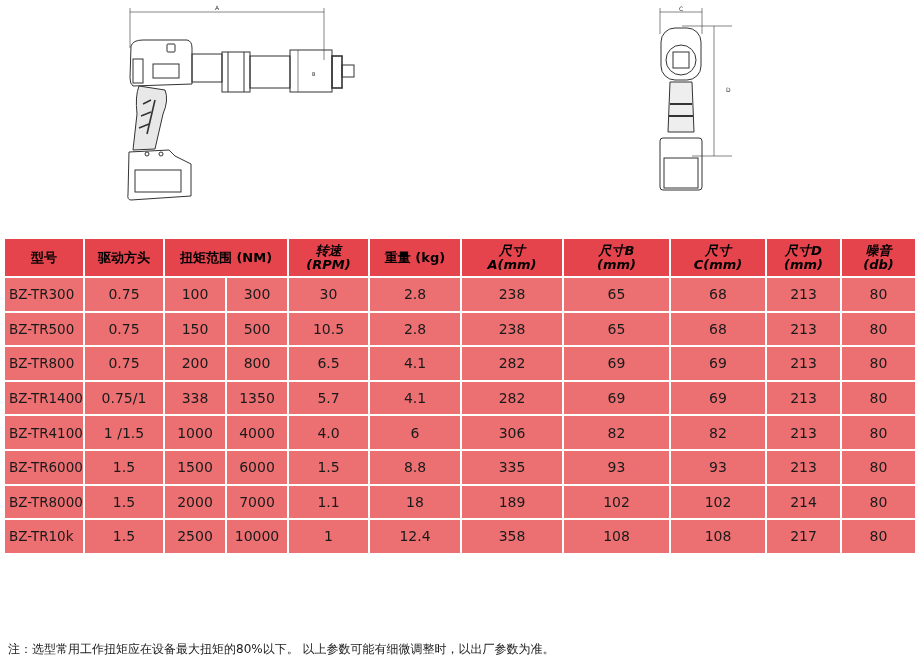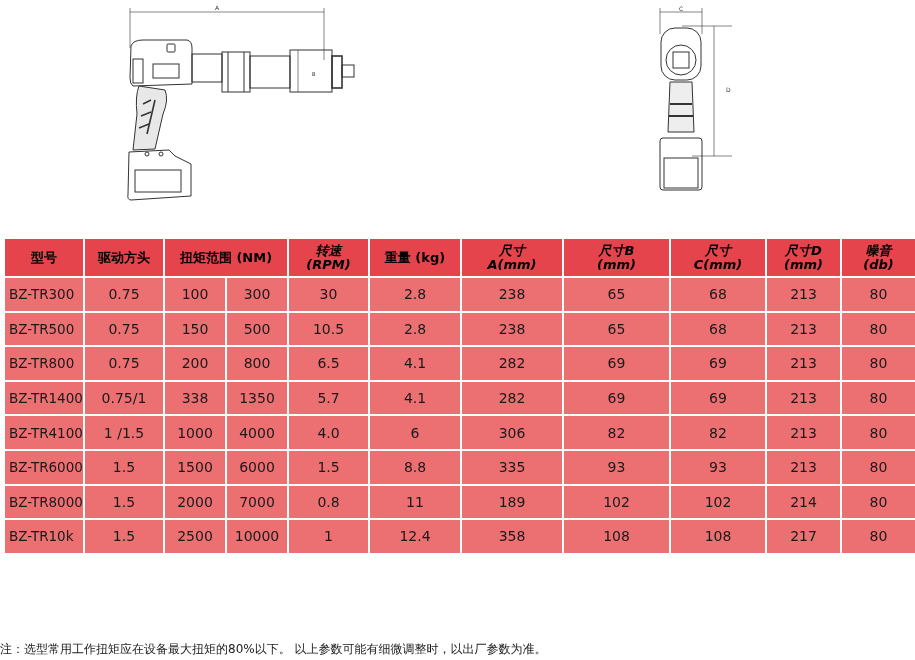--- a/index.html
+++ b/index.html
@@ -35,21 +35,21 @@
       background: #ec6f72;
       font-size: 14px;
       height: 34.6px;
       font-family: "DejaVu Sans", sans-serif;
     }
     .spec-table td.model { text-align: left; padding-left: 4px; font-size: 13.5px; }
     .spec-table th .line { display: block; font-style: italic; }
 
     .note {
       position: absolute;
-      left: 0; top: 641px;
+      left: 8px; top: 641px;
       font-size: 12px;
       color: #1a1a1a;
       white-space: nowrap;
       font-family: "DejaVu Sans", sans-serif;
     }
   </style>
 </head>
 <body>
 
 <div class="drawing" style="left:125px; top:4px;">
@@ -236,22 +236,22 @@
         <td>93</td>
         <td>93</td>
         <td>213</td>
         <td>80</td>
       </tr>
       <tr>
         <td class="model">BZ-TR8000</td>
         <td>1.5</td>
         <td>2000</td>
         <td>7000</td>
-        <td>0.8</td>
-        <td>11</td>
+        <td>1.1</td>
+        <td>18</td>
         <td>189</td>
         <td>102</td>
         <td>102</td>
         <td>214</td>
         <td>80</td>
       </tr>
       <tr>
         <td class="model">BZ-TR10k</td>
         <td>1.5</td>
         <td>2500</td>

